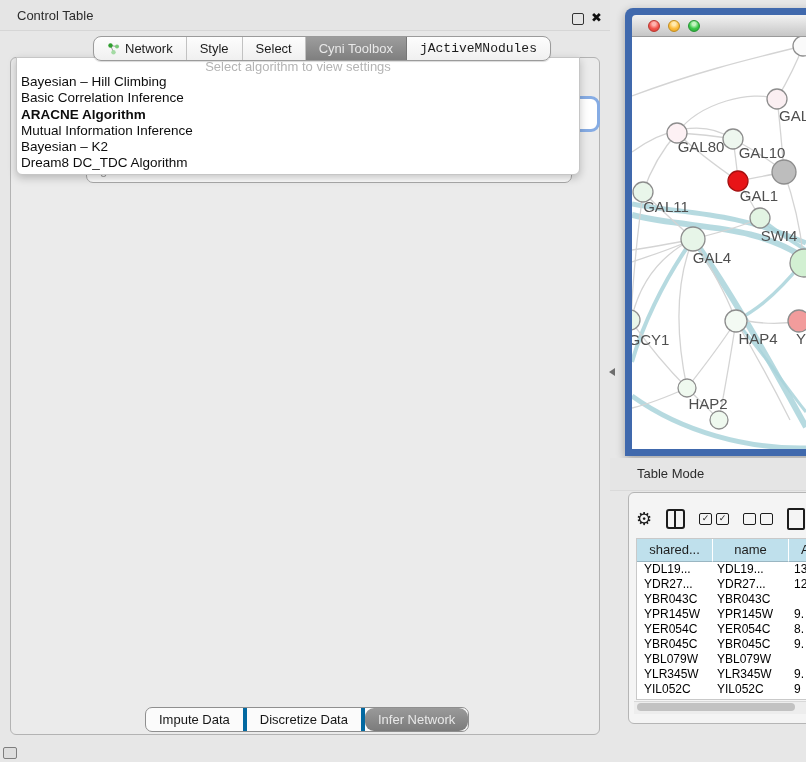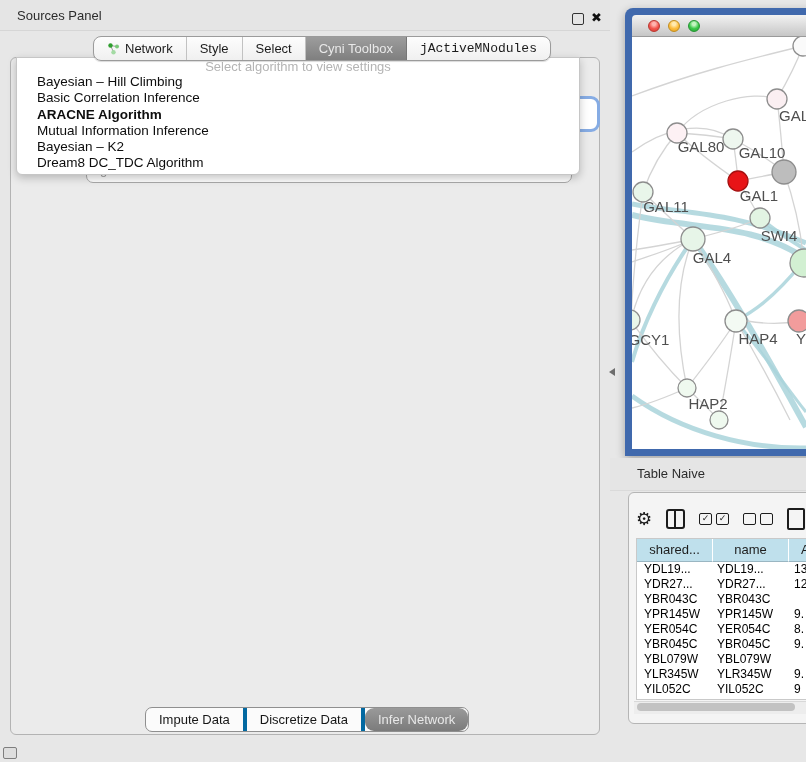--- a/index.html
+++ b/index.html
@@ -31,21 +31,21 @@
      border:3px solid #86ace4;border-radius:9px;z-index:5;}
   #table-combo-ghost{left:86px;top:156px;width:486px;height:27px;background:#fcfcfc;
      border:1px solid #a9a9a9;border-radius:7px;z-index:5;font-size:13px;color:#9a9a9a;
      line-height:26px;padding-left:13px;box-sizing:border-box;}
 
   
   #algo-popup{left:16px;top:57px;width:562px;height:116px;background:#fff;
      border:1px solid #c6c6c6;border-radius:0 0 6px 6px;z-index:60;
      box-shadow:0 3px 8px rgba(0,0,0,.22);overflow:hidden;}
   #algo-placeholder{height:15px;text-align:center;color:#b4b4b4;font-size:13px;padding-top:1px;}
-  .algo-item{height:16.3px;line-height:16.3px;padding-left:20px;font-size:13.5px;color:#0d0d0d;}
+  .algo-item{height:16.3px;line-height:16.3px;padding-left:4px;font-size:13.5px;color:#0d0d0d;}
   .algo-item.bold{font-weight:bold;}
 
   
   .groupbox{border:1px solid #bcbcbc;border-radius:3px;box-shadow:inset 0 0 0 1px rgba(255,255,255,.55);}
   .grouptitle{position:absolute;background:#ebebeb;padding:0 3px;font-size:13px;line-height:13px;}
   #settings-group{left:20px;top:190px;width:553px;height:478px;}
   #settings-title{left:26px;top:184px;color:#1d1d1d;}
 
   #algodef-group{left:30px;top:213px;width:537px;height:188px;}
   #algodef-title{left:36px;top:207px;color:#1a1acc;}
@@ -136,21 +136,21 @@
   .tc1{width:76px;padding-left:7px;} .tc2{width:76px;padding-left:4px;} .tc3{flex:1;padding-left:5px;}
   #tp-hscroll{left:634px;top:701px;width:172px;height:12px;background:#ededed;border-top:1px solid #d8d8d8;}
   #tp-hthumb{left:637px;top:703px;width:158px;height:8px;background:#c2c2c2;border-radius:4px;}
 </style>
 </head>
 <body>
 
 <div id="stage">
 
   <div class="abs" id="cp-titlebar"></div>
-  <div class="abs" id="cp-title">Sources Panel</div>
+  <div class="abs" id="cp-title">Control Table</div>
   <div class="abs" id="cp-float"></div>
   <div class="abs" id="cp-close">✖</div>
 
   <div class="abs" id="cp-body"></div>
 
   <div class="abs" id="algo-combo-ghost"></div>
   <div class="abs" id="table-combo-ghost">galFiltered.sif default node</div>
 
   <div class="abs" id="tabs">
     <div class="tab">
@@ -351,21 +351,21 @@
         <text x="779" y="241" fill="#4f4f4f" font-size="15" font-family="&quot;Liberation Sans&quot;,&quot;DejaVu Sans&quot;,sans-serif" text-anchor="middle">SWI4</text>
         <text x="712" y="263" fill="#4f4f4f" font-size="15" font-family="&quot;Liberation Sans&quot;,&quot;DejaVu Sans&quot;,sans-serif" text-anchor="middle">GAL4</text>
         <text x="649" y="345" fill="#4f4f4f" font-size="15" font-family="&quot;Liberation Sans&quot;,&quot;DejaVu Sans&quot;,sans-serif" text-anchor="middle">GCY1</text>
         <text x="758" y="344" fill="#4f4f4f" font-size="15" font-family="&quot;Liberation Sans&quot;,&quot;DejaVu Sans&quot;,sans-serif" text-anchor="middle">HAP4</text>
         <text x="796" y="344" fill="#4f4f4f" font-size="15" font-family="&quot;Liberation Sans&quot;,&quot;DejaVu Sans&quot;,sans-serif" text-anchor="start">Y</text>
         <text x="708" y="409" fill="#4f4f4f" font-size="15" font-family="&quot;Liberation Sans&quot;,&quot;DejaVu Sans&quot;,sans-serif" text-anchor="middle">HAP2</text>
       </svg>
   </div>
 
   <div class="abs" id="tp-titlebar"></div>
-  <div class="abs" id="tp-title">Table Naive</div>
+  <div class="abs" id="tp-title">Table Mode</div>
   <div class="abs" id="tp-body"></div>
   <div class="abs" id="tp-toolbar">
     <span id="gear-icon">⚙</span>
     <span id="col-icon"></span>
     <span class="cb-pair">
         <span class="cb">✓</span>
         <span class="cb">✓</span>
       </span>
     <span class="cb-pair">
         <span class="cb"></span>

